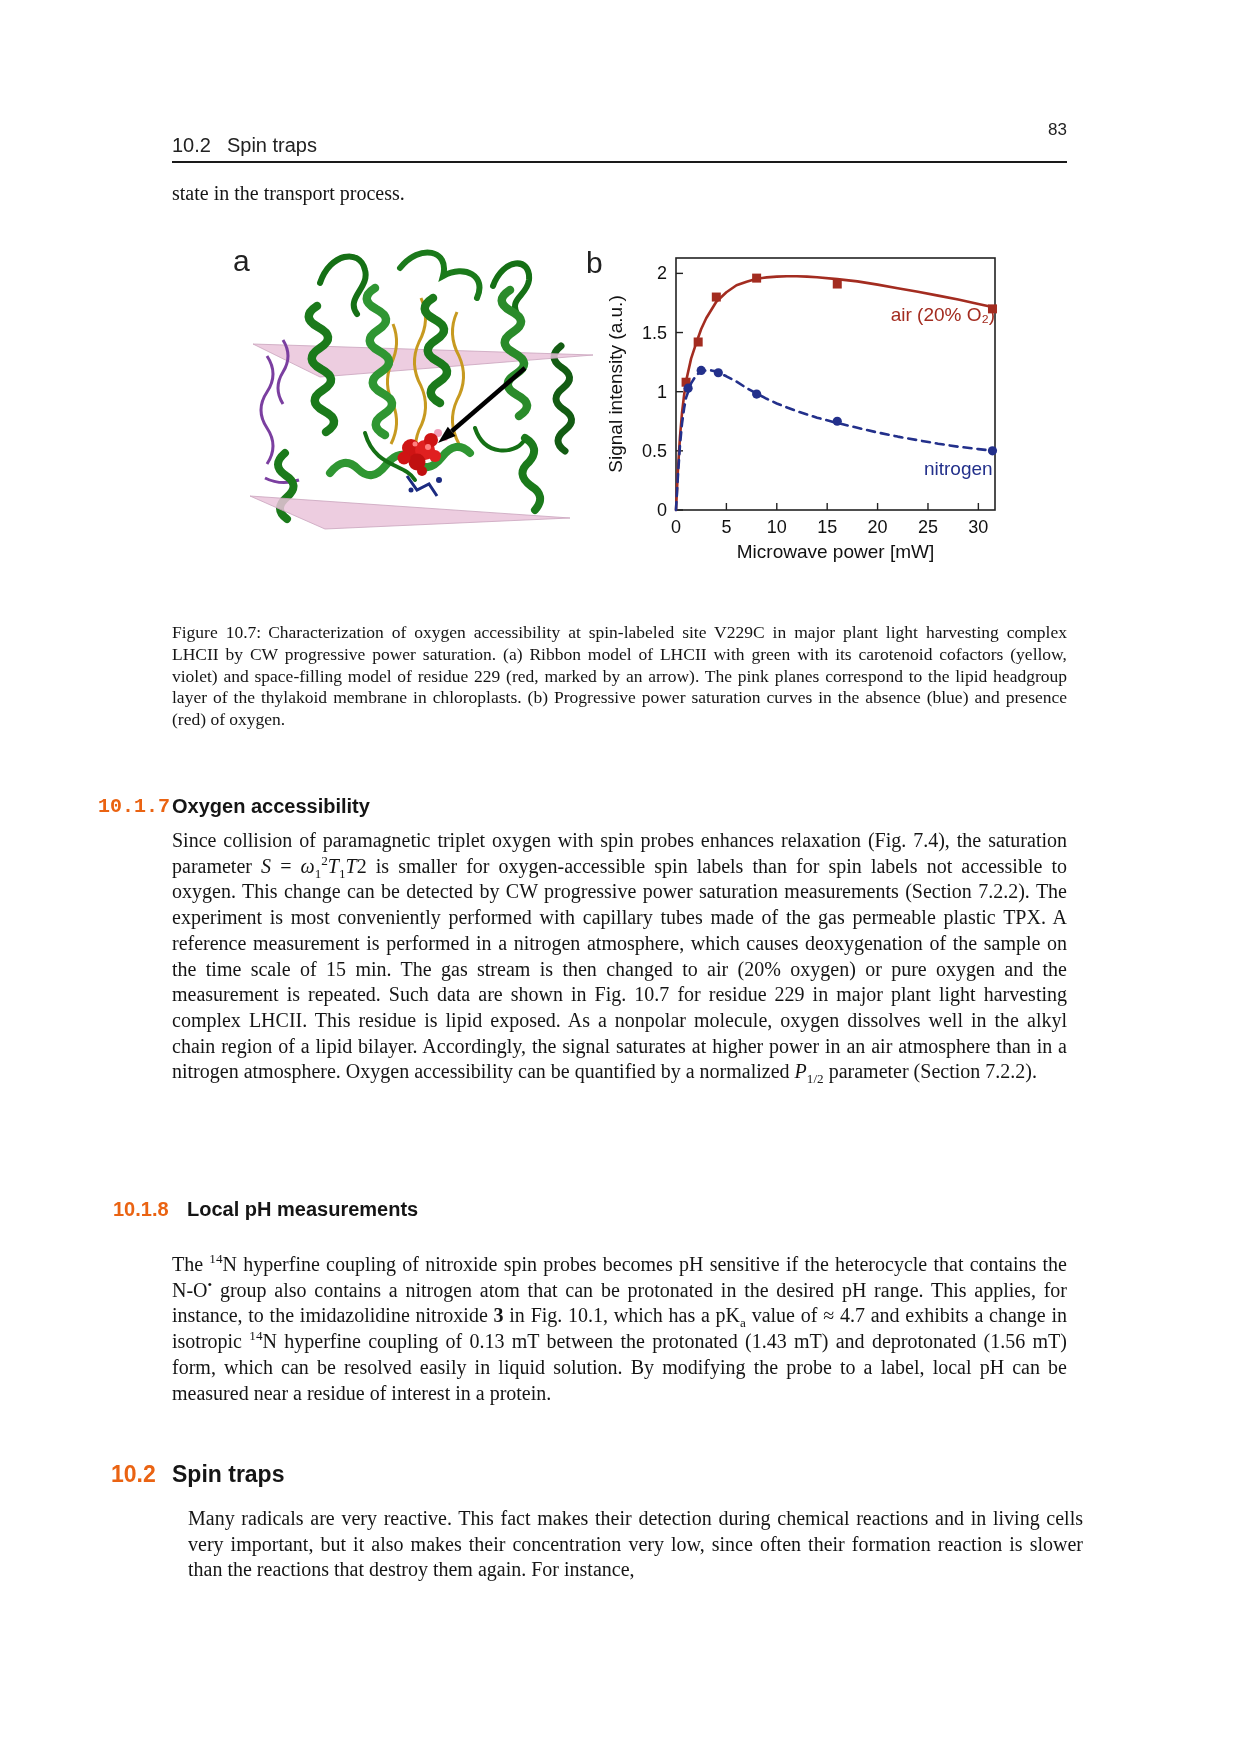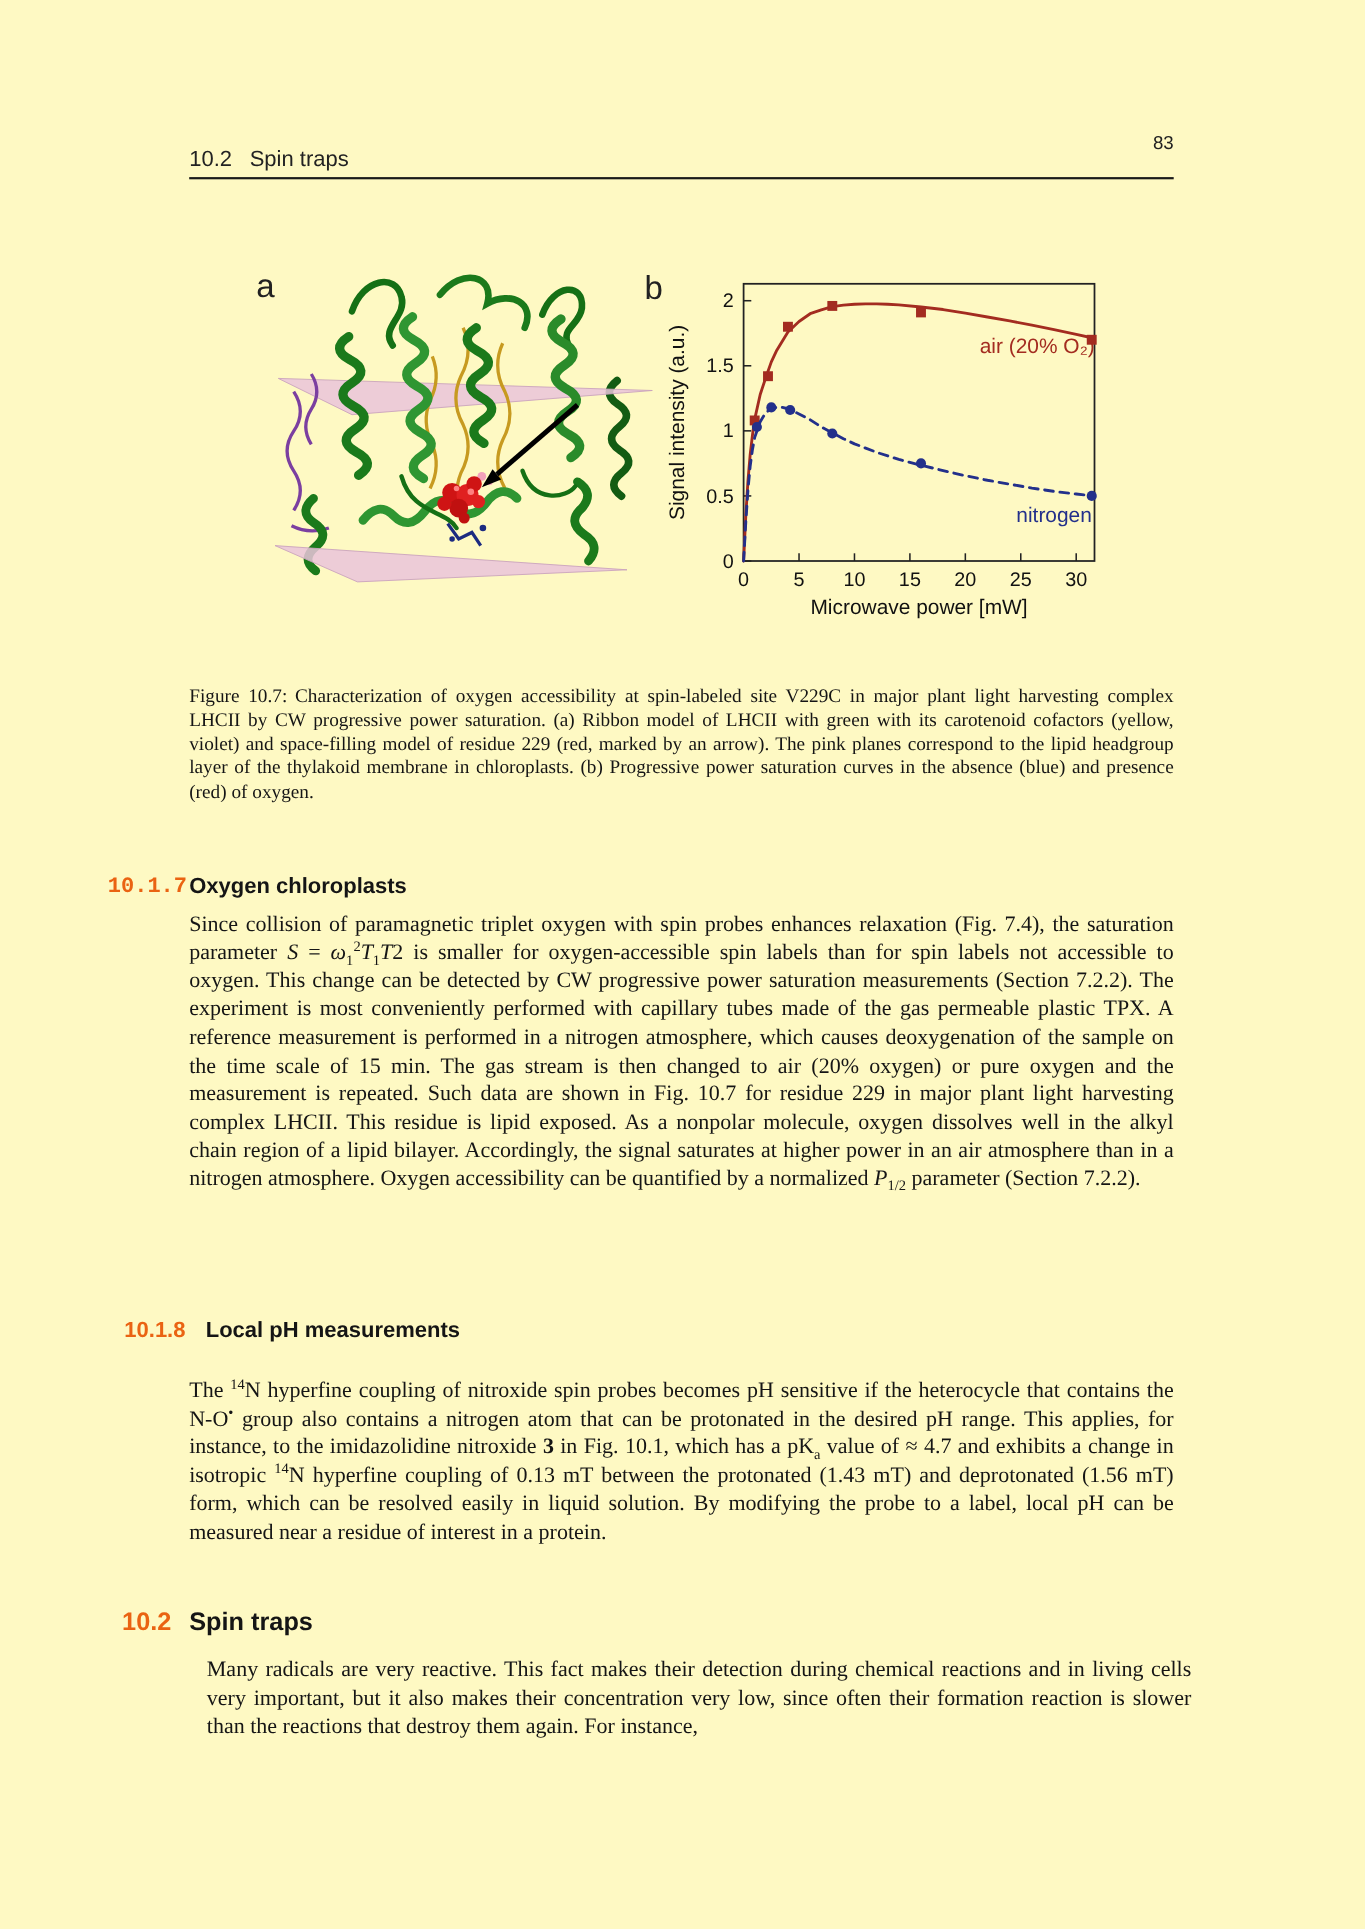--- a/index.html
+++ b/index.html
@@ -1,17 +1,17 @@
 <!DOCTYPE html>
 <html><head>
 <meta charset="utf-8">
 <style>
   html,body{margin:0;padding:0;background:#888;}
   #page{
-    position:relative;width:1241px;height:1754px;background:#fef9c3;
+    position:relative;width:1241px;height:1754px;background:#ffffff;
     overflow:hidden;font-family:"Liberation Serif",serif;color:#151515;
   }
   
   .ph-left{position:absolute;left:172px;top:135px;font-family:"Liberation Sans",sans-serif;
     font-size:20px;line-height:1;color:#222;}
   .ph-left .sec{margin-right:16px;}
   .ph-right{position:absolute;left:1007px;top:120px;width:60px;text-align:right;
     font-family:"Liberation Sans",sans-serif;font-size:17px;color:#222;}
   .ph-rule{position:absolute;left:172px;top:161px;width:895px;height:2px;background:#1a1a1a;}
   
@@ -51,20 +51,21 @@
 <body>
 
 <div id="page">
 
   <div class="ph-left">
     <span class="sec">10.2</span><span>Spin traps</span>
   </div>
   <div class="ph-right">83</div>
   <div class="ph-rule"></div>
 
+  <div class="intro">state in the transport process.</div>
 
   <div class="panel-label" id="label-a">a</div>
   <div class="panel-label" id="label-b">b</div>
 
   <svg id="protein-svg" width="420" height="350" viewBox="0 0 420 350" aria-hidden="true">
 
     <g fill="none" stroke-linecap="round">
       <path d="M336,118 q-14,11 0,21 q16,10 2,21 q-14,11 0,21 q16,10 2,21 q-14,11 0,21" stroke="#135c13" stroke-width="7"></path>
       <path d="M268,58 C278,30 306,28 304,52 C302,68 284,70 292,86" stroke="#157015" stroke-width="6"></path>
       <path d="M95,55 C105,25 135,20 140,42 C145,60 120,70 132,86" stroke="#157015" stroke-width="6"></path>
@@ -174,21 +175,21 @@
       <text x="235.5" y="308" text-anchor="middle" class="axis">Microwave power [mW]</text>
       <text x="22" y="134" text-anchor="middle" class="axis" transform="rotate(-90 22 134)">Signal intensity (a.u.)</text>
     </svg>
 
   <div class="caption">
     <span class="cap-label">Figure 10.7:</span><span>Characterization of oxygen accessibility at spin-labeled site V229C in major plant light harvesting complex LHCII by CW progressive power saturation. (a) Ribbon model of LHCII with green with its carotenoid cofactors (yellow, violet) and space-filling model of residue 229 (red, marked by an arrow). The pink planes correspond to the lipid headgroup layer of the thylakoid membrane in chloroplasts. (b) Progressive power saturation curves in the absence (blue) and presence (red) of oxygen.</span>
   </div>
 
   <div class="sec-h" id="h-1017">
     <span class="num">10.1.7</span>
-    <span class="ttl">Oxygen chloroplasts</span>
+    <span class="ttl">Oxygen accessibility</span>
   </div>
   <div class="para" id="para-1017"><span>Since collision of paramagnetic triplet oxygen with spin probes enhances relaxation (Fig. 7.4), the saturation parameter </span><span class="rt-i">S</span><span> = </span><span class="rt-i">ω</span><span class="rt-sub">1</span><span class="rt-sup">2</span><span class="rt-i">T</span><span class="rt-sub">1</span><span class="rt-i">T</span><span>2 is smaller for oxygen-accessible spin labels than for spin labels not accessible to oxygen. This change can be detected by CW progressive power saturation measurements (Section 7.2.2). The experiment is most conveniently performed with capillary tubes made of the gas permeable plastic TPX. A reference measurement is performed in a nitrogen atmosphere, which causes deoxygenation of the sample on the time scale of 15 min. The gas stream is then changed to air (20% oxygen) or pure oxygen and the measurement is repeated. Such data are shown in Fig. 10.7 for residue 229 in major plant light harvesting complex LHCII. This residue is lipid exposed. As a nonpolar molecule, oxygen dissolves well in the alkyl chain region of a lipid bilayer. Accordingly, the signal saturates at higher power in an air atmosphere than in a nitrogen atmosphere. Oxygen accessibility can be quantified by a normalized </span><span class="rt-i">P</span><span class="rt-sub">1/2</span><span> parameter (Section 7.2.2).</span></div>
 
   <div class="sec-h" id="h-1018">
     <span class="num">10.1.8</span>
     <span class="ttl">Local pH measurements</span>
   </div>
   <div class="para" id="para-1018"><span>The </span><span class="rt-sup">14</span><span>N hyperfine coupling of nitroxide spin probes becomes pH sensitive if the heterocycle that contains the N-O</span><span class="rt-sup">•</span><span> group also contains a nitrogen atom that can be protonated in the desired pH range. This applies, for instance, to the imidazolidine nitroxide </span><span class="rt-b">3</span><span> in Fig. 10.1, which has a pK</span><span class="rt-sub">a</span><span> value of ≈ 4.7 and exhibits a change in isotropic </span><span class="rt-sup">14</span><span>N hyperfine coupling of 0.13 mT between the protonated (1.43 mT) and deprotonated (1.56 mT) form, which can be resolved easily in liquid solution. By modifying the probe to a label, local pH can be measured near a residue of interest in a protein.</span></div>
 
   <div class="sec-h" id="h-102">

